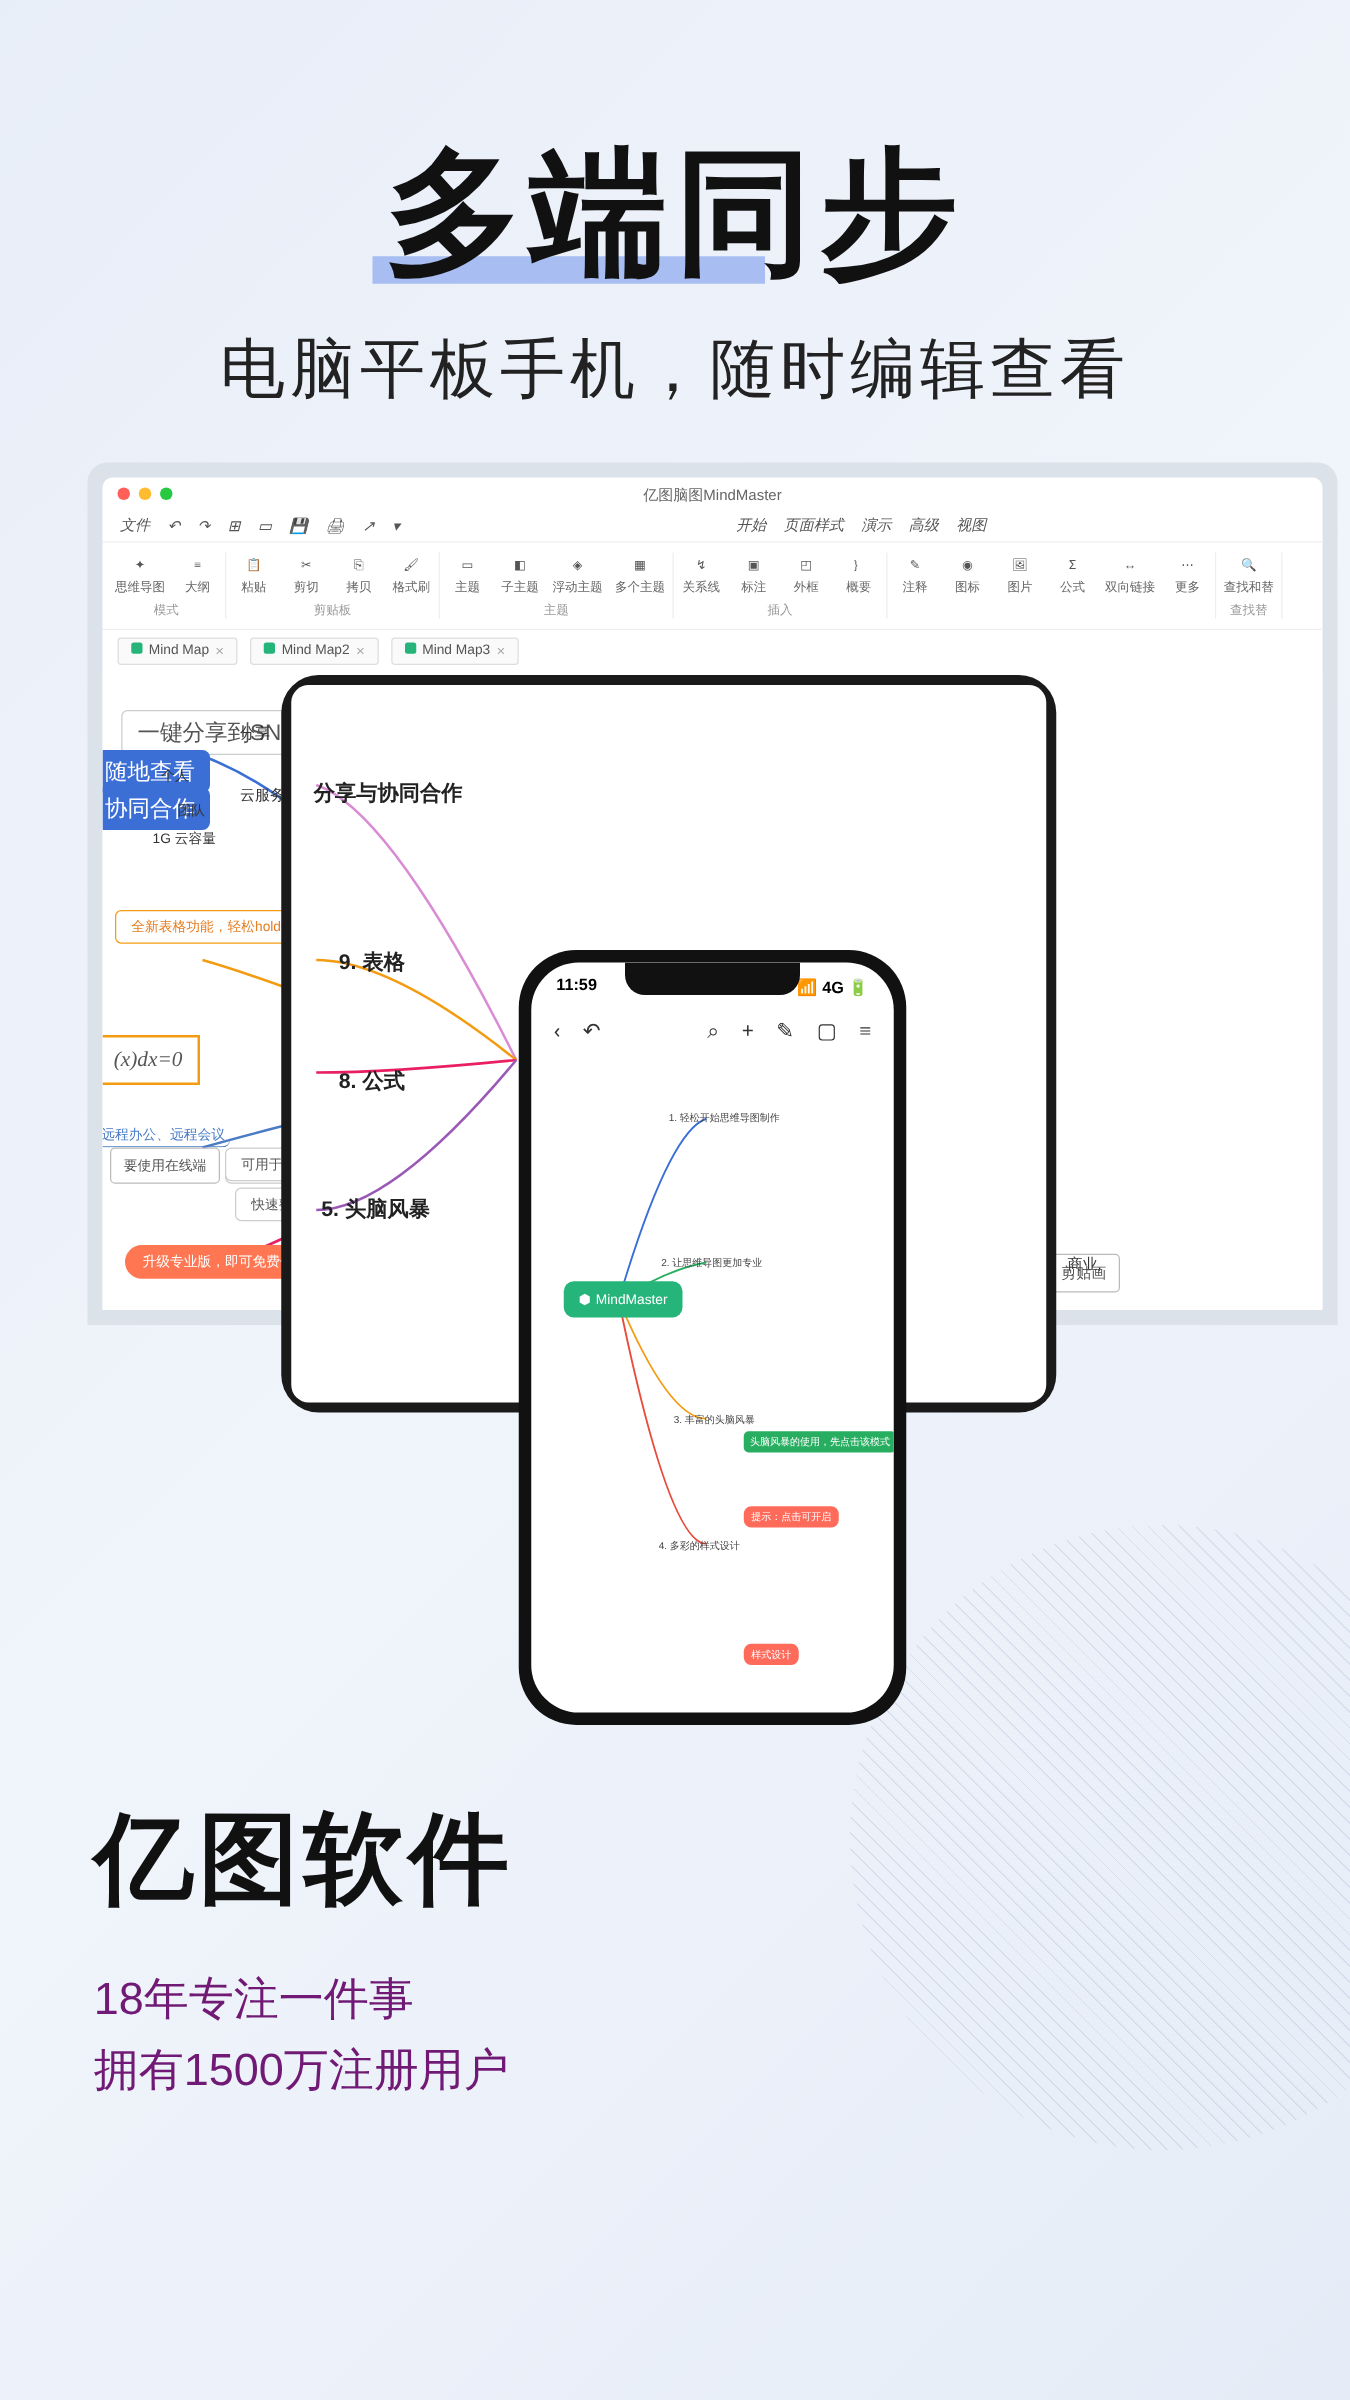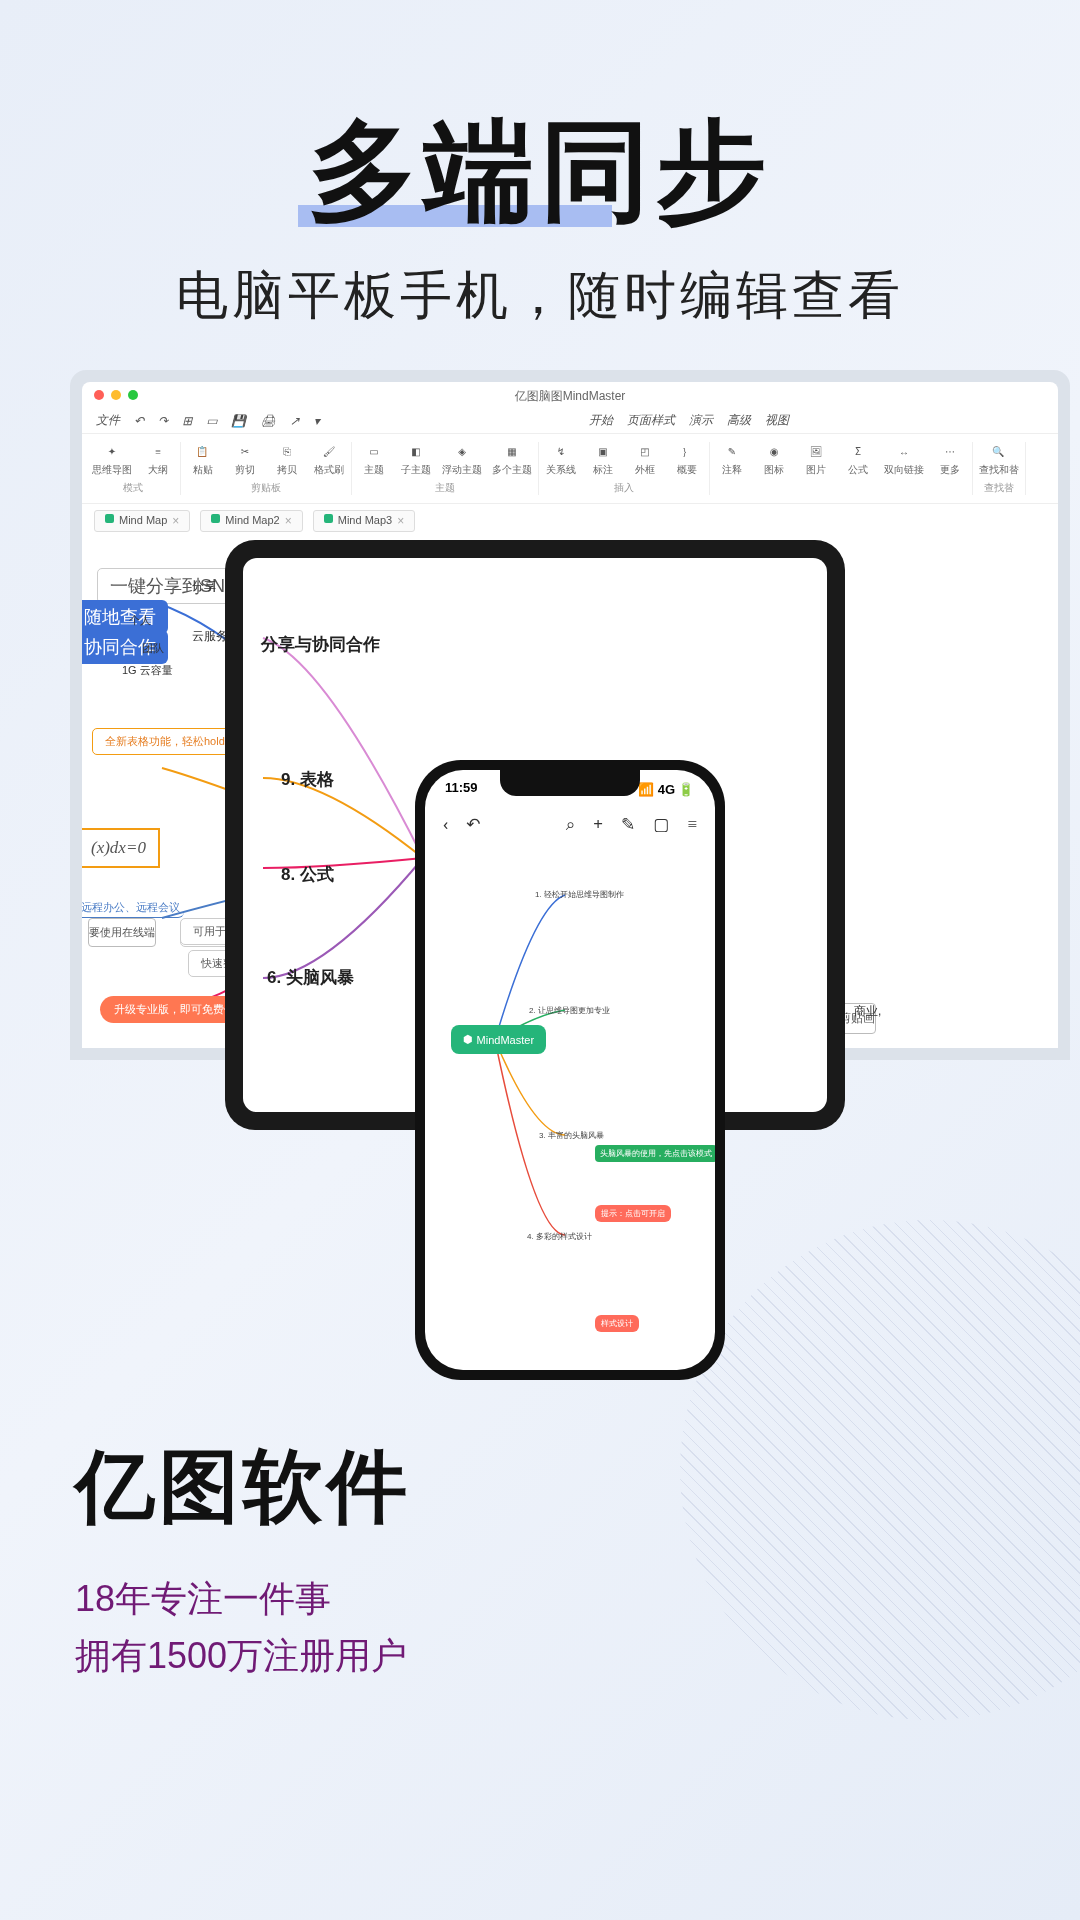--- a/index.html
+++ b/index.html
@@ -161,21 +161,21 @@
   padding: 5px 12px;
   border-radius: 6px;
   font-size: 18px;
   white-space: nowrap;
 }
 .n-blue { background: #3b6fd6; color: #fff; }
 .n-orange { background: #fff; border: 1px solid #f39c12; color: #e67e22; border-radius: 5px; }
 .n-text { color: #333; font-size: 15px; font-weight: 500; }
 .n-gray { background: #fff; border: 1px solid #ccc; color: #555; border-radius: 5px; }
 .n-redbub { background: #ff7752; color: #fff; border-radius: 14px; padding: 6px 14px; }
-.n-boxed { background: #fff; border: 1px solid #bbb; border-radius: 4px; padding: 6px 0; font-size: 12px; }
+.n-boxed { background: #fff; border: 1px solid #bbb; border-radius: 4px; padding: 6px 10px; font-size: 12px; }
 .n-link { color: #4a7cc5; border-bottom: 1px solid #4a7cc5; padding: 2px 4px; text-align: center; }
 .formula {
   position: absolute;
   background: #fff;
   border: 2px solid #f39c12;
   padding: 8px 12px;
   font-style: italic;
   font-size: 17px;
   font-family: "Times New Roman", serif;
 }
@@ -194,21 +194,21 @@
 
 
 .tablet {
   position: absolute;
   left: 225px;
   top: 540px;
   width: 620px;
   height: 590px;
   background: #1a1a1a;
   border-radius: 30px;
-  padding: 18px;
+  padding: 8px;
 }
 .tablet-inner {
   background: #fff;
   height: 100%;
   border-radius: 14px;
   overflow: hidden;
   position: relative;
 }
 .bignum { position: absolute; font-size: 17px; font-weight: 600; color: #222; }
 
@@ -514,21 +514,21 @@
   <div class="tablet-inner">
     <svg class="curve" width="600" height="590">
       <path d="M 180 300 Q 80 100 20 80" stroke="#d98bd4" stroke-width="2" fill="none"></path>
       <path d="M 180 300 Q 80 220 20 220" stroke="#f39c12" stroke-width="2" fill="none"></path>
       <path d="M 180 300 Q 80 310 20 310" stroke="#e91e63" stroke-width="2" fill="none"></path>
       <path d="M 180 300 Q 80 420 20 420" stroke="#9b59b6" stroke-width="2" fill="none"></path>
     </svg>
     <div class="bignum" style="left:18px;top:75px">分享与协同合作</div>
     <div class="bignum" style="left:38px;top:210px">9. 表格</div>
     <div class="bignum" style="left:38px;top:305px">8. 公式</div>
-    <div class="bignum" style="left:24px;top:408px">6. 头脑风暴</div>
+    <div class="bignum" style="left:24px;top:408px">5. 头脑风暴</div>
   </div>
 </div>
 
 <div class="phone">
   <div class="phone-inner">
     <div class="notch"></div>
     <div class="status-bar">
       <span>11:59</span>
       <span><span class="u">📶</span> <span>4G</span> <span class="u">🔋</span></span>
     </div>

